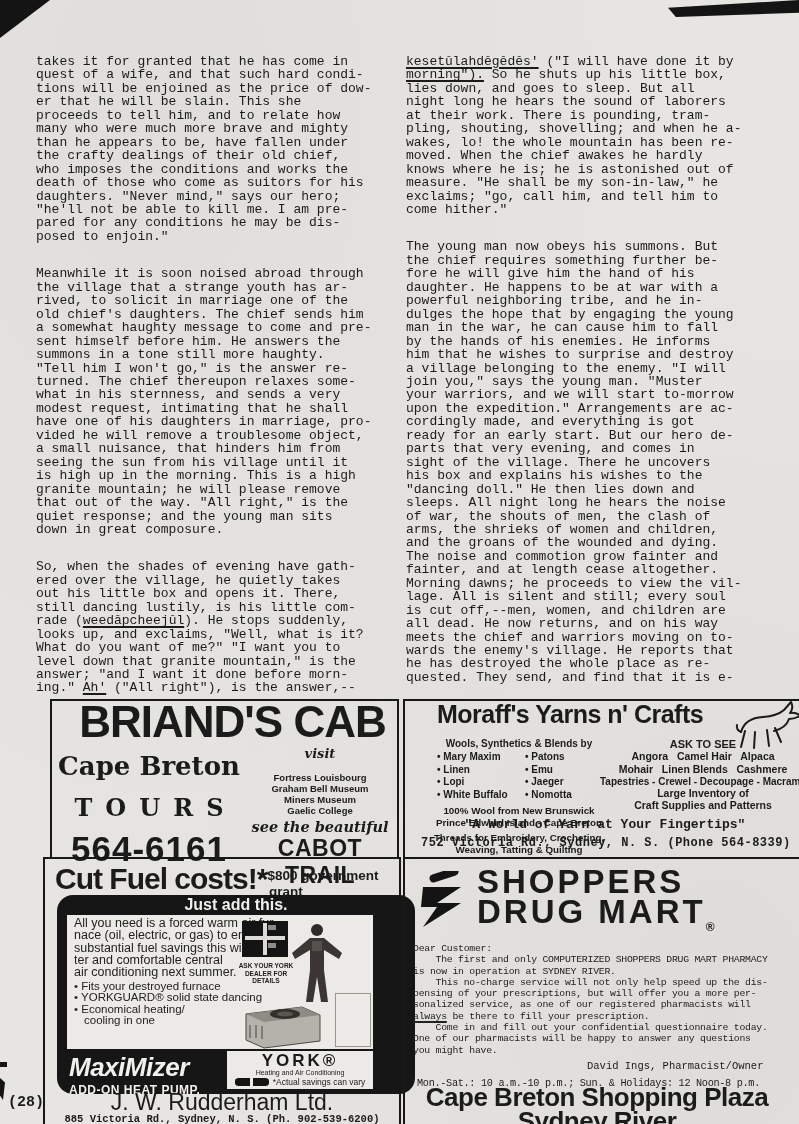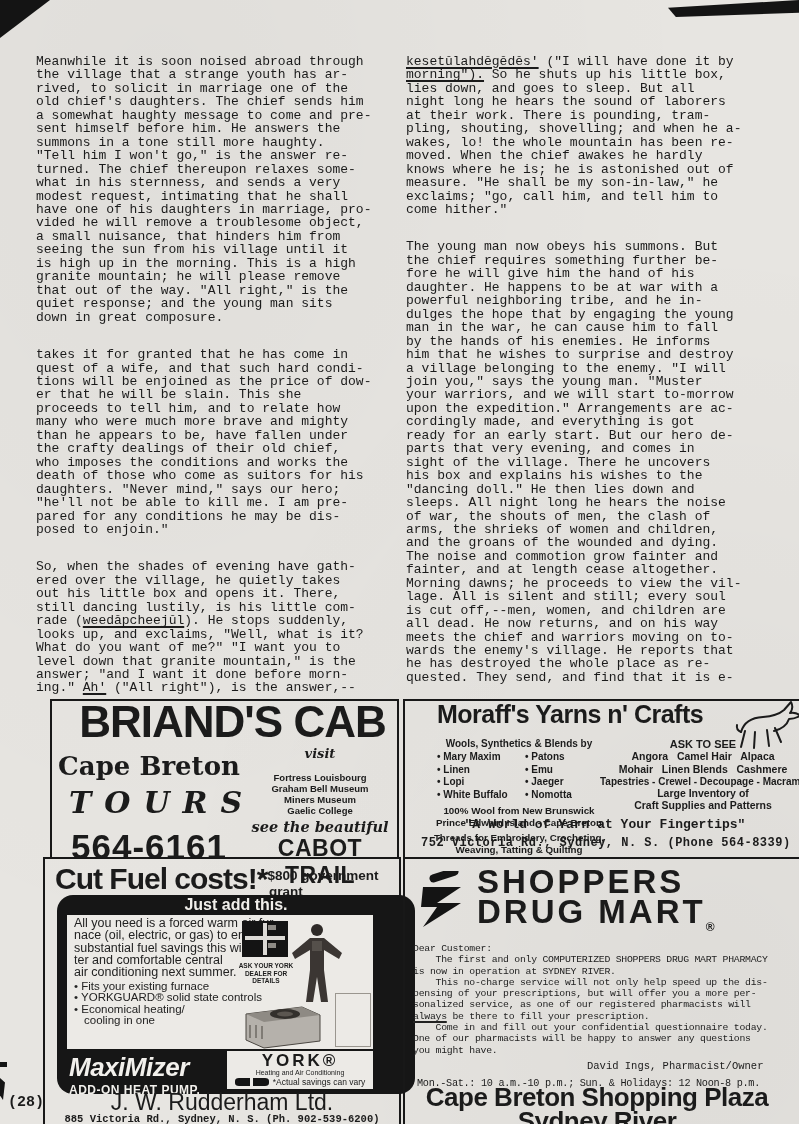--- a/index.html
+++ b/index.html
@@ -25,21 +25,21 @@
   u { text-decoration-thickness:1.5px; text-underline-offset:2px; }
 
   
   .adbox { position:absolute; border:2px solid #181818; }
 
   
   .briands-title { position:absolute; top:-4px; left:0; width:100%; text-align:center; padding-left:16px; box-sizing:border-box;
     font-size:44px; font-weight:bold; letter-spacing:-1px; }
   .briands-left  { position:absolute; left:4px; top:50px; width:186px; text-align:center; }
   .cape  { font-family:"DejaVu Serif","Liberation Serif",serif; font-weight:bold; font-size:26px; }
-  .tours { font-family:"DejaVu Serif","Liberation Serif",serif; font-weight:bold; font-size:30px; letter-spacing:13px; padding-left:13px; margin-top:4px;font-style:italic; }
+  .tours { font-family:"DejaVu Serif","Liberation Serif",serif; font-weight:bold; font-size:24px; letter-spacing:13px; padding-left:13px; margin-top:12px; }
   .bphone { font-size:35px; font-weight:bold; letter-spacing:1px; margin-top:7px; }
   .briands-right { position:absolute; left:192px; top:45px; width:152px; text-align:center; }
   .visit { font-family:"DejaVu Serif","Liberation Serif",serif; font-style:italic; font-weight:bold; font-size:13px; }
   .places { font-size:9.5px; font-weight:bold; line-height:11px; margin-top:11px; }
   .see { font-family:"DejaVu Serif","Liberation Serif",serif; font-style:italic; font-weight:bold; font-size:14.5px; margin-top:2px; }
   .trail { font-size:23px; font-weight:bold; letter-spacing:0.5px; }
 
   
   .moraffs-title { position:absolute; left:32px; top:-1px; font-size:25px; font-weight:bold; letter-spacing:-0.5px; }
   .m-left { position:absolute; left:20px; top:37px; width:188px; text-align:center; font-weight:bold; }
@@ -103,54 +103,54 @@
 <body>
 
 <div class="page">
 
   <div class="artifact art-tl"></div>
   <div class="artifact art-tr"></div>
   <div class="artifact art-l1"></div>
   <div class="artifact art-l2"></div>
 
   <div class="article-col article-left">
+    <p>takes it for granted that he has come in
+quest of a wife, and that such hard condi-
+tions will be enjoined as the price of dow-
+er that he will be slain. This she
+proceeds to tell him, and to relate how
+many who were much more brave and mighty
+than he appears to be, have fallen under
+the crafty dealings of their old chief,
+who imposes the conditions and works the
+death of those who come as suitors for his
+daughters. "Never mind," says our hero;
+"he'll not be able to kill me. I am pre-
+pared for any conditions he may be dis-
+posed to enjoin."</p>
     <p>Meanwhile it is soon noised abroad through
 the village that a strange youth has ar-
 rived, to solicit in marriage one of the
 old chief's daughters. The chief sends him
 a somewhat haughty message to come and pre-
 sent himself before him. He answers the
 summons in a tone still more haughty.
 "Tell him I won't go," is the answer re-
 turned. The chief thereupon relaxes some-
 what in his sternness, and sends a very
 modest request, intimating that he shall
 have one of his daughters in marriage, pro-
 vided he will remove a troublesome object,
 a small nuisance, that hinders him from
 seeing the sun from his village until it
 is high up in the morning. This is a high
 granite mountain; he will please remove
 that out of the way. "All right," is the
 quiet response; and the young man sits
 down in great composure.</p>
-    <p>takes it for granted that he has come in
-quest of a wife, and that such hard condi-
-tions will be enjoined as the price of dow-
-er that he will be slain. This she
-proceeds to tell him, and to relate how
-many who were much more brave and mighty
-than he appears to be, have fallen under
-the crafty dealings of their old chief,
-who imposes the conditions and works the
-death of those who come as suitors for his
-daughters. "Never mind," says our hero;
-"he'll not be able to kill me. I am pre-
-pared for any conditions he may be dis-
-posed to enjoin."</p>
     <p>So, when the shades of evening have gath-
 ered over the village, he quietly takes
 out his little box and opens it. There,
 still dancing lustily, is his little com-
 rade (<u>weedăpcheejŭl</u>). He stops suddenly,
 looks up, and exclaims, "Well, what is it?
 What do you want of me?" "I want you to
 level down that granite mountain," is the
 answer; "and I want it done before morn-
 ing." <u>Ah'</u> ("All right"), is the answer,--</p>
@@ -272,22 +272,22 @@
 for current oil users.</div>
     <div class="y-panel">
       <div class="y-banner">Just add this.</div>
       <div class="y-inner">
         <div class="y-body">All you need is a forced warm air fur-
 nace (oil, electric, or gas) to enjoy
 substantial fuel savings this win-
 ter and comfortable central
 air conditioning next summer.</div>
         <div class="y-bullets">
-          <div>Fits your existing furnace</div>
-          <div>YORKGUARD® solid state controls</div>
+          <div>Fits your destroyed furnace</div>
+          <div>YORKGUARD® solid state dancing</div>
           <div>Economical heating/
 cooling in one</div>
         </div>
         <div class="y-diagram">
           <i class="dv"></i>
           <i class="dh"></i>
           <i class="sq" style="left:26px; top:4px;"></i>
           <i class="sq" style="left:26px; top:22px;"></i>
         </div>
         <div class="y-dealer">ASK YOUR YORK

